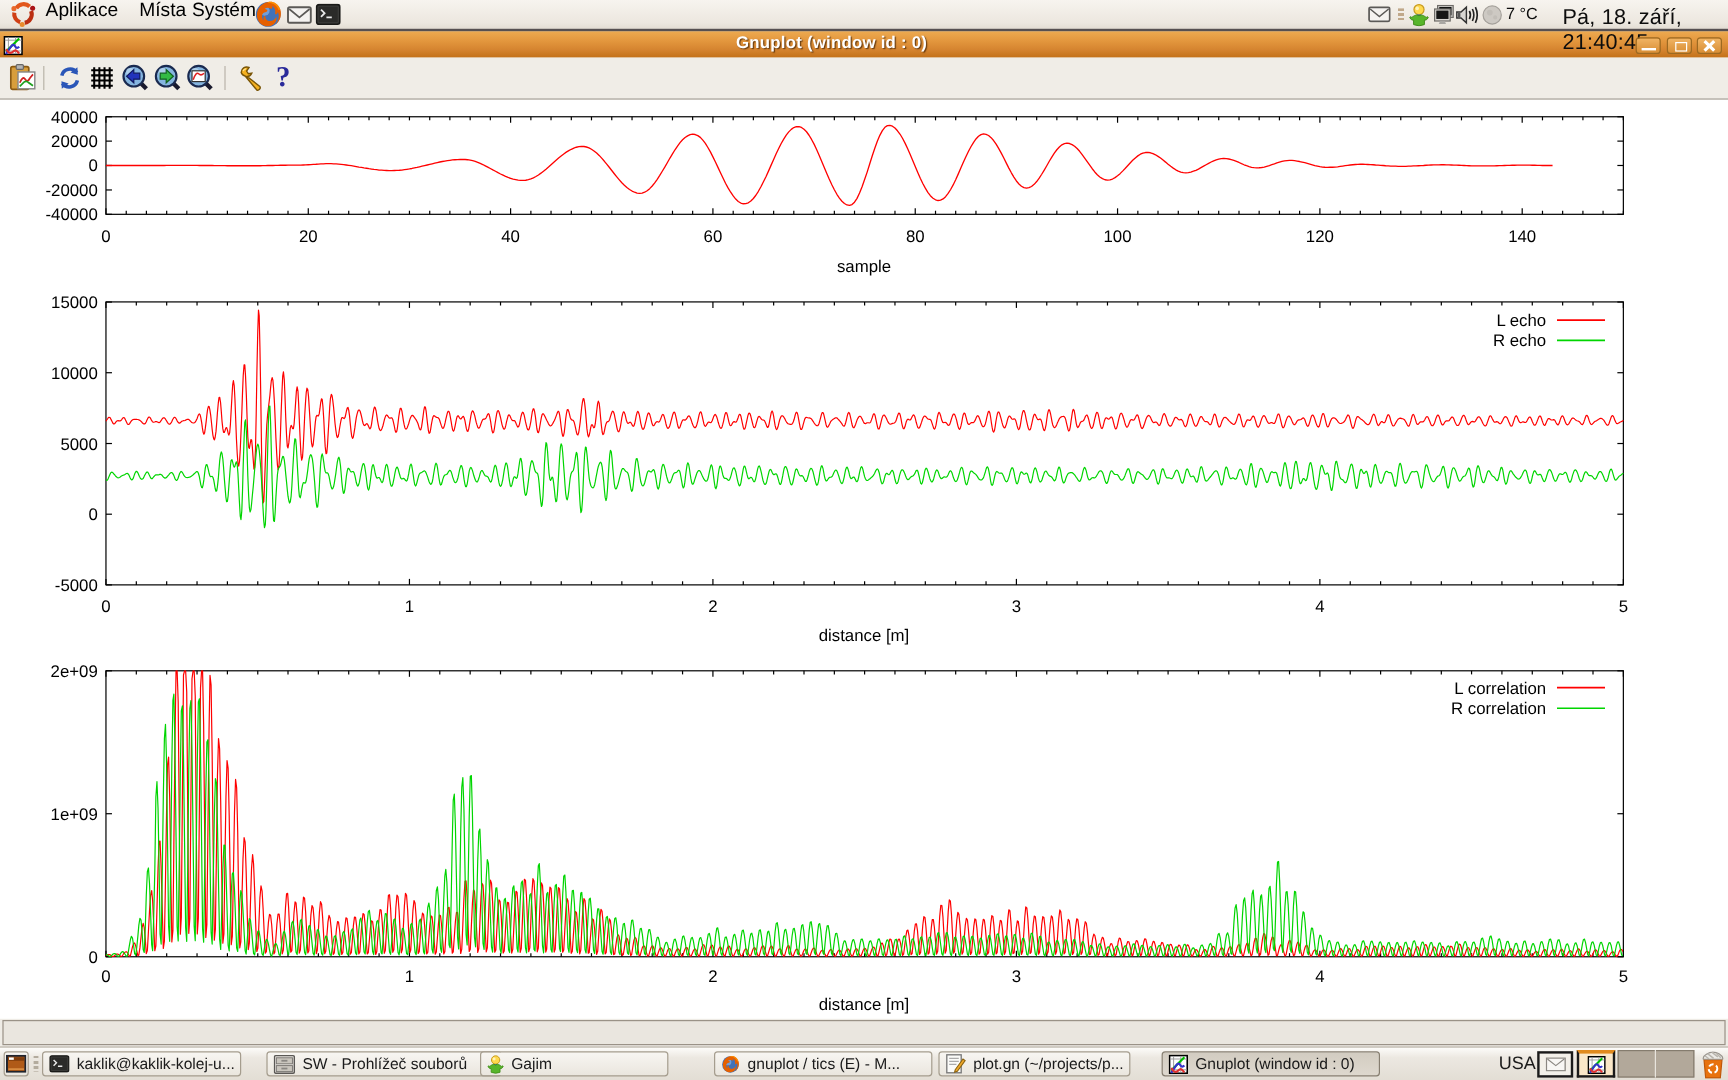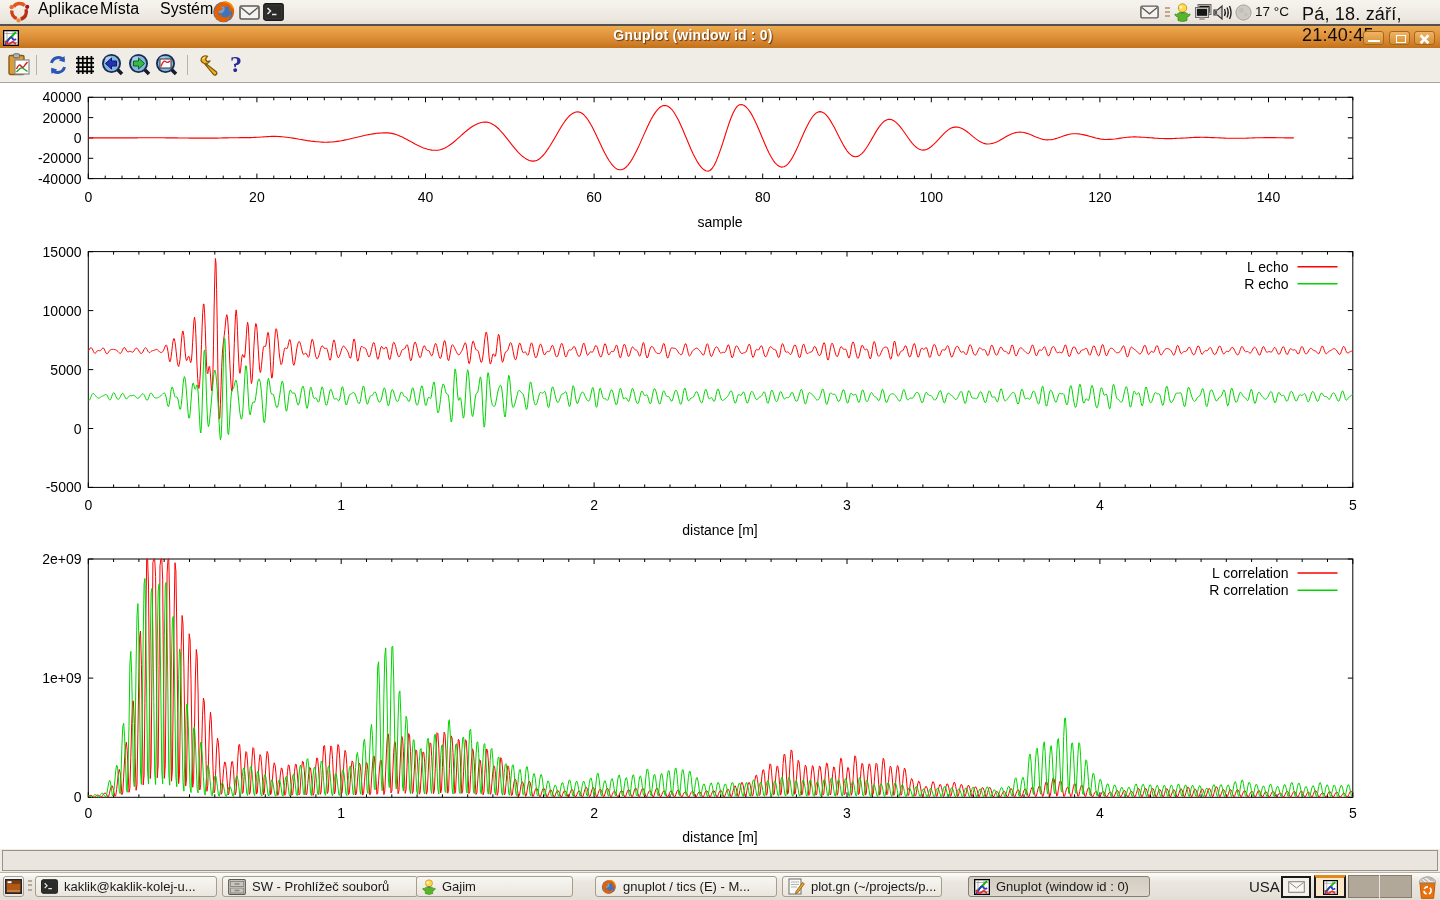--- a/index.html
+++ b/index.html
@@ -473,21 +473,21 @@
       <g fill="none">
         <path d="M16.7 4.4 A7.2 7.2 0 0 0 5.6 5.9" stroke="#e2571c" stroke-width="3.4"></path>
         <path d="M3.9 9.5 A7.2 7.2 0 0 0 8.8 17.5" stroke="#cf3f15" stroke-width="3.4"></path>
         <path d="M12.6 18 A7.2 7.2 0 0 0 17.9 8.2" stroke="#bb2f12" stroke-width="3.4"></path>
         <circle cx="3.6" cy="6.2" r="2.1" fill="#e9692c"></circle>
         <circle cx="10.5" cy="19.4" r="2.1" fill="#e98b2c"></circle>
         <circle cx="19.2" cy="5.8" r="2.1" fill="#aa1317"></circle>
       </g>
     </svg></div>
 <div class="abs menu" style="left:38px;z-index:21">Aplikace</div>
-<div class="abs menu" style="left:100px;z-index:21">Místa</div>
+<div class="abs menu" style="left:116px;z-index:21">Místa</div>
 <div class="abs menu" style="left:160px;z-index:21">Systém</div>
 <div class="abs" style="left:212px;top:0;z-index:21"><svg width="24" height="24" viewBox="0 0 24 24">
       <circle cx="11.5" cy="12" r="10.3" fill="#4272b8"></circle>
       <circle cx="8.5" cy="9" r="4.2" fill="#7aa6dc" opacity="0.85"></circle>
       <path d="M11.5 1.7 C15 0.8 20 3 21.6 8 C23 12.5 21.5 17.5 17.8 20.3 C20.5 16.8 20.8 13 19.6 10 C19 12 17.8 12.4 17.2 11.5 C18 8.3 16.5 5.8 14.6 5 C15.4 6.6 14.8 7.8 13.4 7 C11.8 6.1 9.8 6.3 8.5 7.4 C10.5 7.6 11.3 8.6 10.6 9.3 C9.5 10.4 7.3 10 6.5 12.2 C5.9 13.9 6.6 16 8.2 17.2 C7 14.8 7.8 13.3 9.2 13.1 C8.8 15.5 10.5 17.6 13 17.6 C15.6 17.6 17.5 16 18.3 13.8 C19.2 17.6 16.3 21.7 11.9 21.9 C7 22.1 3.3 18.9 2.4 14.9 C1.3 10.2 3.6 5.3 7.8 3 C9 2.3 10.2 1.9 11.5 1.7 Z" fill="#e66000"></path>
       <path d="M11.5 1.7 C15.5 0.9 19.8 2.9 21.6 8 L20.2 8.5 C18.6 4.4 15.3 2.3 11.5 2.6 Z" fill="#ff9500" opacity="0.85"></path>
     </svg></div>
 <div class="abs" style="left:239px;top:5px;z-index:21"><svg width="21" height="15" viewBox="0 0 21 15">
       <rect x="1" y="1" width="19" height="13" rx="1.5" fill="#f5f3f0" stroke="#5c5a57" stroke-width="1.6"></rect>
       <path d="M2 2.5 L10.5 9.5 L19 2.5" fill="none" stroke="#5c5a57" stroke-width="1.4"></path>
@@ -521,21 +521,21 @@
       <rect x="2" y="6.8" width="2" height="3.4" fill="#555"></rect>
       <path d="M11.5 5 Q13.2 8.5 11.5 12" stroke="#222" stroke-width="1.4" fill="none"></path>
       <path d="M14 3.5 Q16.4 8.5 14 13.5" stroke="#222" stroke-width="1.4" fill="none"></path>
       <path d="M16.5 2 Q19.6 8.5 16.5 15" stroke="#222" stroke-width="1.4" fill="none"></path>
     </svg></div>
 <div class="abs" style="left:1235px;top:4px;z-index:21"><svg width="17" height="17" viewBox="0 0 17 17">
       <circle cx="8.5" cy="8.5" r="7.6" fill="#cdc9c3" stroke="#a5a19b" stroke-width="1"></circle>
       <circle cx="6.5" cy="6.5" r="2.4" fill="#c2beb8"></circle>
       <circle cx="11" cy="10.5" r="1.7" fill="#c2beb8"></circle>
     </svg></div>
-<div class="abs" style="left:1255px;top:4px;font-size:13.5px;color:#0d0d0d;z-index:21">17 °C</div>
+<div class="abs" style="left:1255px;top:4px;font-size:13.5px;color:#0d0d0d;z-index:21">7 °C</div>
 <div class="abs" style="left:1302px;top:4px;font-size:18px;letter-spacing:0.2px;color:#0d0d0d;z-index:21">Pá, 18. září, 21:40:45</div>
 <div class="abs" id="titlebar"></div>
 <div class="abs" style="left:3px;top:29.5px;z-index:22"><svg width="16" height="16" viewBox="0 0 16 16">
       <rect x="0.5" y="0.5" width="15" height="15" fill="#fff" stroke="#000" stroke-width="1.6"></rect>
       <path d="M4 1 V15 M1 3.5 H15 M1 12.5 H15 M10 1 V15" stroke="#9a9a9a" stroke-width="0.8"></path>
       <path d="M2 13 L13 2" stroke="#00c000" stroke-width="1.8" fill="none"></path>
       <path d="M2 15 L6 9 Q8 6 9.5 8.5 Q11 11 13 9" stroke="#3333cc" stroke-width="1.8" fill="none"></path>
       <path d="M2 11 L4 13.5 Q6 15 8 13 Q10 11 11.5 13 L13 14.5" stroke="#e03030" stroke-width="1.8" fill="none"></path>
     </svg></div>
 <div class="abs" id="titletext">Gnuplot (window id : 0)</div>
@@ -600,40 +600,40 @@
 <div class="abs" id="taskbar"></div>
 <div class="abs" style="left:3px;top:876px;width:21px;height:21px;border:1px solid #a59d8e;border-radius:3px;background:linear-gradient(#f8f6f2,#eae6de);box-sizing:border-box;z-index:21;display:flex;align-items:center;justify-content:center">
     <svg width="17" height="15" viewBox="0 0 17 15">
       <rect x="0.8" y="0.8" width="15.4" height="13.4" fill="#b05a18" stroke="#20242e" stroke-width="1.6"></rect>
       <path d="M2 2 h13 v3 h-13 z" fill="#7e3c0c"></path>
       <rect x="2.5" y="2.2" width="4" height="2" fill="#fff"></rect>
       <path d="M2 12 h13" stroke="#d98c40" stroke-width="1.4"></path>
     </svg>
   </div>
 <div class="abs" style="left:28px;top:880px;z-index:21;width:4px;height:13px;background:repeating-linear-gradient(#b3ab9d 0 2px,transparent 2px 4.3px)"></div>
-<div class="abs tbtn" style="left:35px;width:182px;z-index:21">
+<div class="abs tbtn" style="left:35px;width:166px;z-index:21">
     <svg width="17" height="15" viewBox="0 0 21 18">
       <rect x="0.8" y="0.8" width="19.4" height="16.4" rx="2" fill="#3a3a38" stroke="#191917" stroke-width="1.4"></rect>
       <rect x="2.6" y="2.6" width="15.8" height="12.8" fill="#2b2b29"></rect>
       <path d="M4.5 5 L7.5 8 L4.5 11" stroke="#e8e8e8" stroke-width="1.5" fill="none"></path>
       <path d="M9 11.5 h4.5" stroke="#e8e8e8" stroke-width="1.5"></path>
     </svg>
     <span>kaklik@kaklik-kolej-u...</span>
   </div>
 <div class="abs tbtn" style="left:222px;width:196px;z-index:21">
     <svg width="18" height="16" viewBox="0 0 18 16">
       <rect x="0.7" y="0.7" width="16.6" height="14.6" rx="1" fill="#e8e5df" stroke="#5a5855" stroke-width="1.2"></rect>
       <rect x="2.3" y="2.5" width="13.4" height="5" fill="#c9c5bd" stroke="#7a7773" stroke-width="0.8"></rect>
       <rect x="2.3" y="9" width="13.4" height="5" fill="#c9c5bd" stroke="#7a7773" stroke-width="0.8"></rect>
       <rect x="6.5" y="4.2" width="5" height="1.5" fill="#8a8783"></rect>
       <rect x="6.5" y="10.7" width="5" height="1.5" fill="#8a8783"></rect>
     </svg>
     <span>SW - Prohlížeč souborů</span>
   </div>
-<div class="abs tbtn" style="left:416px;width:157px;z-index:21">
+<div class="abs tbtn" style="left:400px;width:157px;z-index:21">
     <svg width="14" height="16" viewBox="0 0 17 19">
       <circle cx="8.5" cy="5" r="4.2" fill="#ffd94d" stroke="#c89a1e" stroke-width="1"></circle>
       <circle cx="7" cy="4" r="1.5" fill="#fff3b8"></circle>
       <path d="M6.8 9 h3.4 v2 h-3.4 z" fill="#3f6fbf"></path>
       <path d="M2.5 11.5 Q1 10.2 0.8 11.8 Q2.2 14.2 4 13.8 L4 17.5 Q8.5 19.5 13 17.5 L13 13.8 Q14.8 14.2 16.2 11.8 Q16 10.2 14.5 11.5 Q12 9.4 10.2 9.4 Q8.5 11 6.8 9.4 Q5 9.4 2.5 11.5 Z" fill="#58b52b" stroke="#3d8a17" stroke-width="0.8"></path>
     </svg>
     <span>Gajim</span>
   </div>
 <div class="abs tbtn" style="left:595px;width:182px;z-index:21">
     <svg width="16" height="16" viewBox="0 0 24 24">

